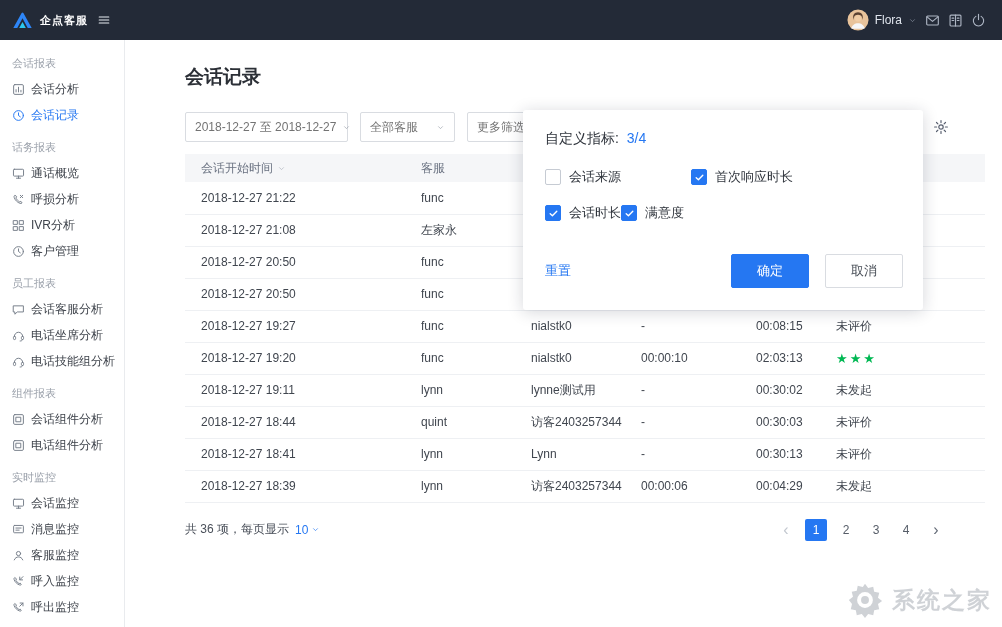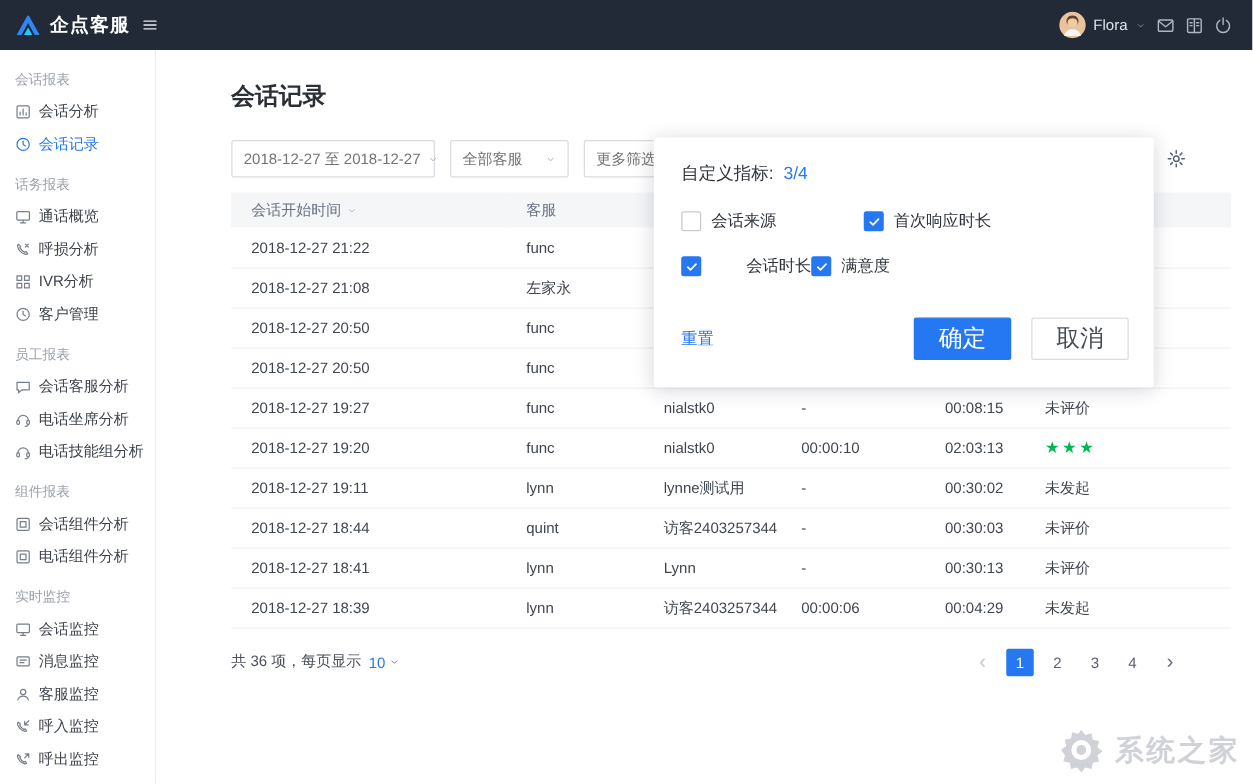--- a/index.html
+++ b/index.html
@@ -8,21 +8,21 @@
     font-family: "Liberation Sans", "DejaVu Sans", sans-serif;
     background: #fff; color: #333; position: relative; overflow: hidden;
   }
   .icon svg { display: block; }
 
   
   .navbar { position: absolute; top: 0; left: 0; width: 100%; height: 40px;
     background: var(--nav-bg, #232a37); display: flex; align-items: center; z-index: 20; }
   .brand { display: flex; align-items: center; gap: 7px; padding: 0 10px 0 12px; cursor: pointer; }
   .logo svg { width: 21px; height: 21px; }
-  .brand-text { color: #fff; font-size: 15px; font-weight: bold; letter-spacing: 1px; white-space: nowrap; font-family: Liberation Mono, monospace; }
+  .brand-text { color: #fff; font-size: 11px; font-weight: bold; letter-spacing: 1px; white-space: nowrap; font-family: Liberation Mono, monospace; }
   .hamb { color: #e8ecf2; margin-left: 2px; cursor: pointer; }
   .hamb svg { width: 14px; height: 14px; }
   .nav-items { display: flex; height: 100%; margin-left: 12px; }
   .nav-item { height: 100%; display: flex; align-items: center; padding: 0 13px; font-size: 12.5px;
     color: #aeb6c4; cursor: pointer; position: relative; white-space: nowrap; }
   .nav-item.active { color: #fff; }
   .nav-item.active::after { content: ""; position: absolute; left: 12px; right: 12px; bottom: 0;
     height: 3px; background: var(--accent, #2577f2); }
   .nav-right { margin-left: auto; display: flex; align-items: center; gap: 8px; padding-right: 16px; }
   .user { display: flex; align-items: center; gap: 6px; cursor: pointer; }
@@ -81,29 +81,29 @@
   .page-btn.arrow.disabled { color: #c3c8d0; cursor: default; }
 
   
   .modal { position: absolute; left: 523px; top: 110px; width: 400px; height: 200px; background: #fff;
     border-radius: 3px; box-shadow: 0 2px 16px rgba(20, 30, 50, 0.18); z-index: 30;
     padding: 20px 20px 0 22px; }
   .modal-title { font-size: 14px; color: #2f343c; }
   .modal-title .count { color: var(--accent, #2577f2); margin-left: 4px; }
   .checkboxes { margin-top: 20px; display: flex; flex-wrap: wrap; }
   .cb-item { display: flex; align-items: center; width: 146px; margin-bottom: 18px; cursor: pointer; }
-  .cb-item:nth-child(3) { width: auto; gap: 28px; }
+  .cb-item:nth-child(3) { width: auto; }
   .cb { width: 16px; height: 16px; border: 1px solid #c6cbd3; border-radius: 2px; background: #fff;
     display: flex; align-items: center; justify-content: center; flex: none; }
   .cb.checked { background: var(--accent, #2577f2); border-color: var(--accent, #2577f2); }
   .cb svg { width: 11px; height: 11px; display: block; }
   .cb-label { font-size: 13px; color: #2f343c; margin-left: 8px; white-space: nowrap; }
   .modal-footer { display: flex; align-items: center; margin-top: 14px; }
   .reset { color: var(--accent, #2577f2); font-size: 13px; cursor: pointer; }
-  .btn { width: 78px; height: 34px; border-radius: 2px; font-size: 19px; cursor: pointer;
+  .btn { width: 78px; height: 34px; border-radius: 2px; font-size: 13px; cursor: pointer;
     border: 1px solid #d9dce1; background: #fff; color: #464c55; font-family: inherit; }
   .btn.primary { background: var(--accent, #2577f2); border-color: var(--accent, #2577f2);
     color: #fff; margin-left: auto; margin-right: 16px; }
 
   
   .watermark { position: absolute; right: 10px; bottom: 8px; display: flex; align-items: center;
     gap: 8px; color: #a9aeb6; opacity: 0.55; z-index: 5; }
   .wm-gear svg { width: 38px; height: 38px; }
   .wm-text { font-size: 23px; font-weight: bold; letter-spacing: 2px; }
 </style>

